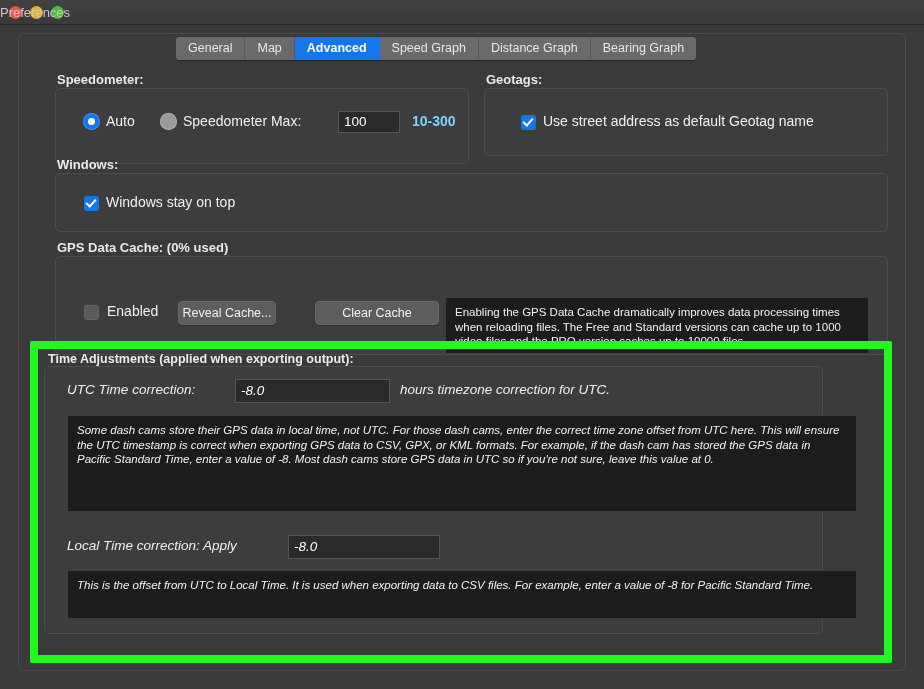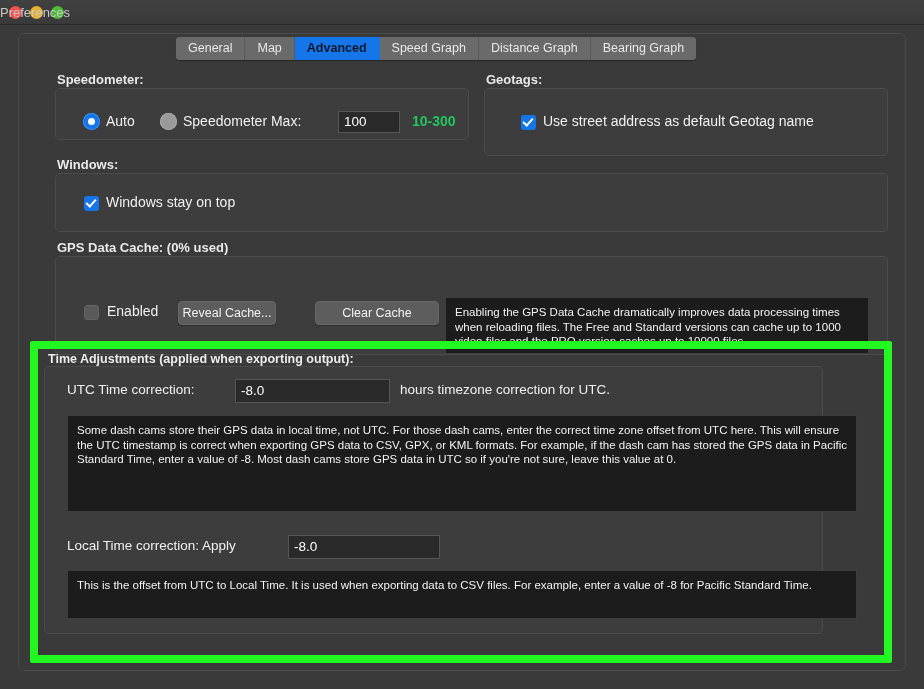--- a/index.html
+++ b/index.html
@@ -65,21 +65,21 @@
     font-size: 12.5px;
     color: #e8e8e8;
     background: #6a6a6a;
     border-right: 1px solid #5a5a5a;
     white-space: nowrap;
     cursor: default;
   }
   .tab:last-child { border-right: none; }
   .tab.active {
     background: #1576ea;
-    color: #0f172a;
+    color: #ffffff;
     font-weight: bold;
     border-right-color: #1576ea;
   }
 
   
   #panel {
     position: absolute;
     left: 18px; top: 33px;
     width: 888px; height: 638px;
     background: #3a3a3a;
@@ -163,21 +163,21 @@
     font-size: 13.5px;
     font-family: "Liberation Sans", sans-serif;
     padding: 0 5px;
     line-height: 20px;
   }
 
   .range-hint {
     position: absolute;
     font-size: 14px;
     font-weight: bold;
-    color: #22c55e;
+    color: #7dd3fc;
   }
 
   .btn {
     position: absolute;
     background: #5d5d5d;
     border: 1px solid #686868;
     border-radius: 4px;
     color: #f2f2f2;
     font-size: 12.5px;
     font-family: "Liberation Sans", sans-serif;
@@ -217,38 +217,39 @@
     white-space: nowrap;
   }
 
   #time-group-box {
     position: absolute;
     left: 44px; top: 366px;
     width: 779px; height: 268px;
     background: #3d3d3d;
     border: 1px solid #4c4c4c;
     border-radius: 5px;
+    font-style: italic;
   }
 </style>
 </head>
 <body>
 
 <div id="window">
 
   <div id="titlebar">
     <div class="traffic close"></div>
     <div class="traffic min"></div>
     <div class="traffic max"></div>
     <div id="window-title">Preferences</div>
   </div>
 
   <div id="panel">
 
     <div class="group-label" style="left:38px; top:38px;">Speedometer:</div>
-    <div class="group-box" style="left:36px; top:54px; width:414px; height:52px;">
+    <div class="group-box" style="left:36px; top:54px; width:414px; height:76px;">
       <div class="radio on" style="left:27px; top:24px;"></div>
       <div class="ctl-label" style="left:50px; top:24px;">Auto</div>
       <div class="radio off" style="left:104px; top:24px;"></div>
       <div class="ctl-label" style="left:127px; top:24px;">Speedometer Max:</div>
       <div class="textfield" style="left:282px; top:22px; width:62px; height:22px;">100</div>
       <div class="range-hint" style="left:356px; top:24px;">10-300</div>
     </div>
 
     <div class="group-label" style="left:467px; top:38px;">Geotags:</div>
     <div class="group-box" style="left:465px; top:54px; width:404px; height:68px;padding-left:35px;">

